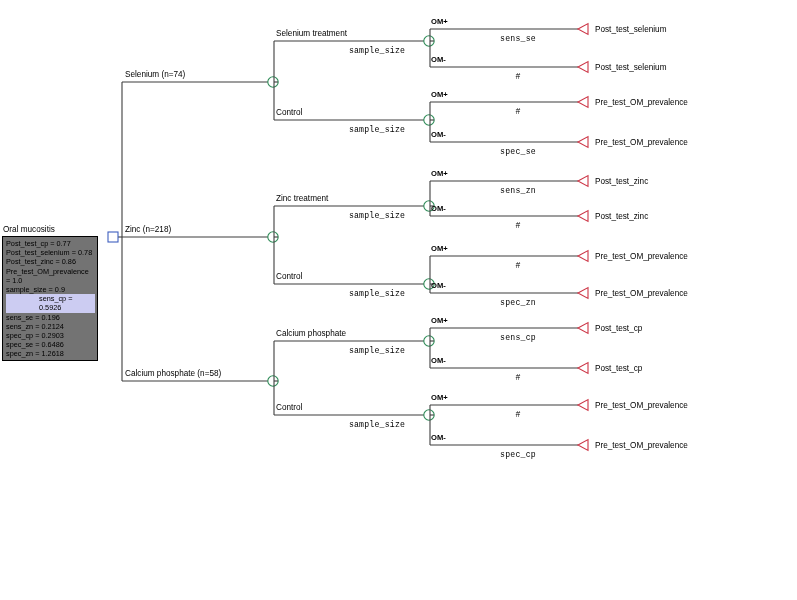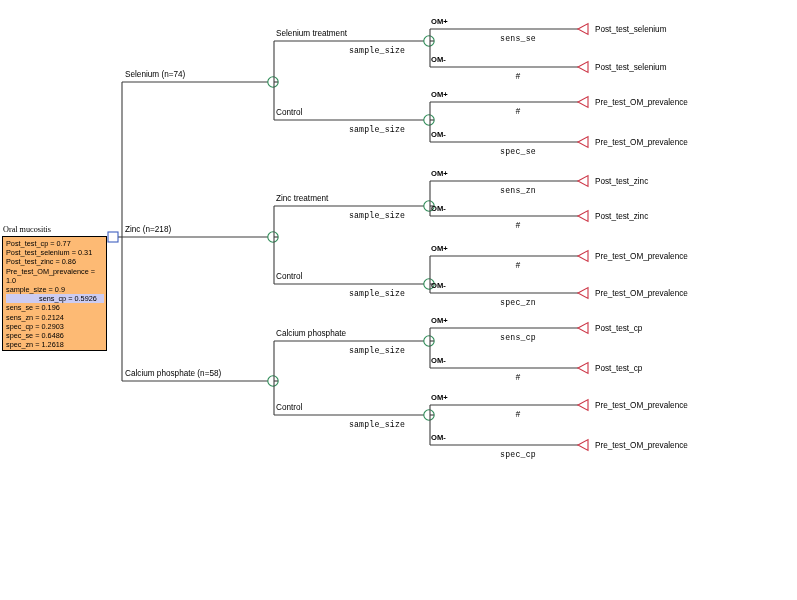--- a/index.html
+++ b/index.html
@@ -68,43 +68,43 @@
     fill: #ffffff;
     stroke: #cc3344;
     stroke-width: 1.1;
   }
 
   
   #root-panel {
     position: absolute;
     left: 2px;
     top: 236px;
-    width: 105px;
+    width: 96px;
     border: 1px solid #000000;
-    background: #fdba74;
+    background: #737373;
     box-sizing: border-box;
     padding: 2px 2px 1px 3px;
   }
   #root-panel .var-row {
     font-family: "Liberation Sans", sans-serif;
     font-size: 7.3px;
     line-height: 9.2px;
     color: #000000;
     white-space: normal;
     word-break: break-word;
   }
   #root-panel .var-row.sel {
     background: #ccccf2;
     padding-left: 33px;
   }
   #root-title {
     position: absolute;
     left: 3px;
     top: 225px;
-    font-family: Liberation Serif, serif;
+    font-family: Liberation Sans, sans-serif;
     font-size: 8.2px;
     color: #000000;
     white-space: nowrap;
   }
 </style>
 </head>
 <body>
 
 <div id="canvas">
 
@@ -222,21 +222,21 @@
       <text x="518" y="457" class="lbl-mono" text-anchor="middle">spec_cp</text>
       <path d="M 578 445 L 588 439.6 L 588 450.4 Z" class="node-terminal"></path>
       <text x="595" y="448" class="lbl-term">Pre_test_OM_prevalence</text>
       <rect x="108" y="232" width="10" height="10" class="node-decision"></rect>
     </svg>
 
   <div id="root-title">Oral mucositis</div>
 
   <div id="root-panel">
       <div class="var-row">Post_test_cp = 0.77</div>
-      <div class="var-row">Post_test_selenium = 0.31</div>
+      <div class="var-row">Post_test_selenium = 0.78</div>
       <div class="var-row">Post_test_zinc = 0.86</div>
       <div class="var-row">Pre_test_OM_prevalence = 1.0</div>
       <div class="var-row">sample_size = 0.9</div>
       <div class="var-row sel">sens_cp = 0.5926</div>
       <div class="var-row">sens_se = 0.196</div>
       <div class="var-row">sens_zn = 0.2124</div>
       <div class="var-row">spec_cp = 0.2903</div>
       <div class="var-row">spec_se = 0.6486</div>
       <div class="var-row">spec_zn = 1.2618</div>
     </div>

